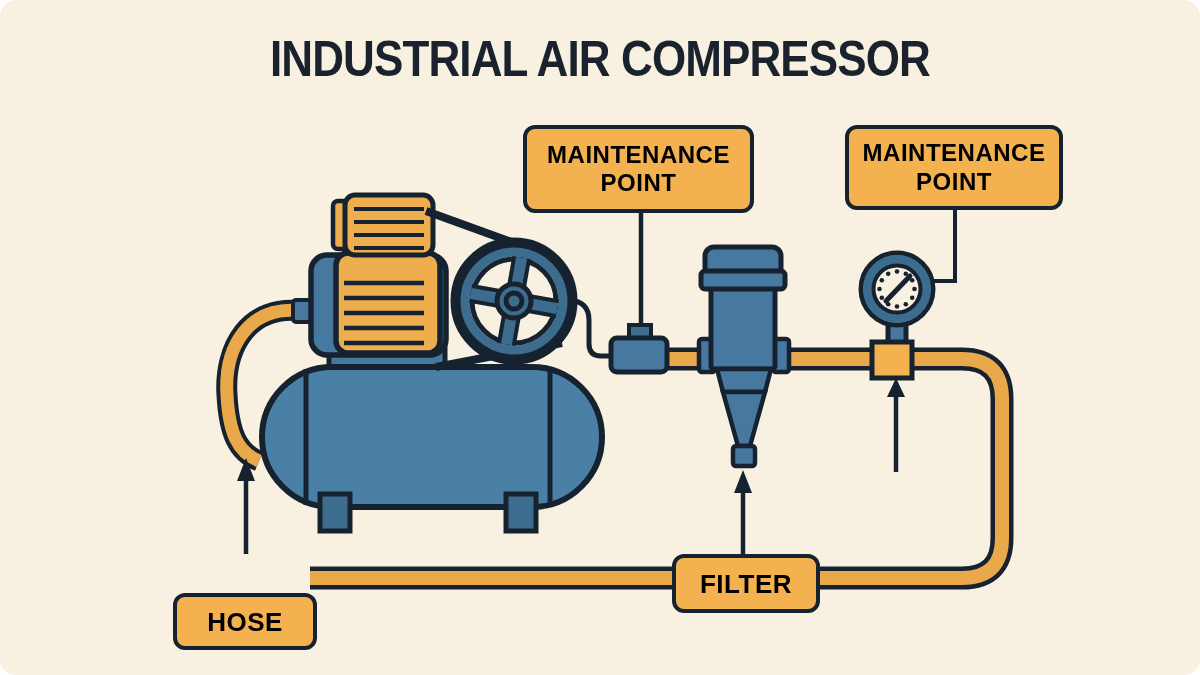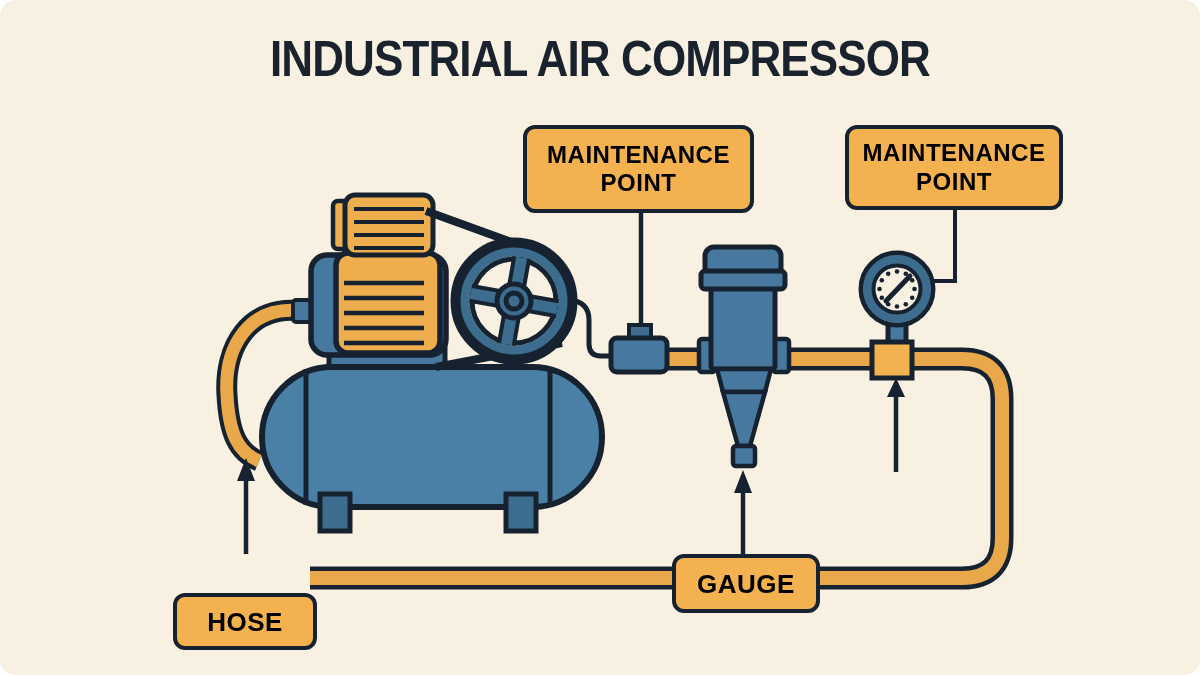--- a/index.html
+++ b/index.html
@@ -175,15 +175,15 @@
       <line class="ln" style="stroke-width:4.5" x1="246" y1="554" x2="246" y2="478"></line>
       <polygon class="dark" points="246,458 237,481 255,481"></polygon>
     </g>
   </svg>
 
   <div class="title">INDUSTRIAL AIR COMPRESSOR</div>
 
   <div class="callout big" id="mp-left">MAINTENANCE POINT</div>
   <div class="callout big" id="mp-right">MAINTENANCE POINT</div>
   <div class="callout small" id="lbl-hose">HOSE</div>
-  <div class="callout small" id="lbl-filter">GAUGE</div>
+  <div class="callout small" id="lbl-filter">FILTER</div>
 
 </div>
 
 </body></html>

